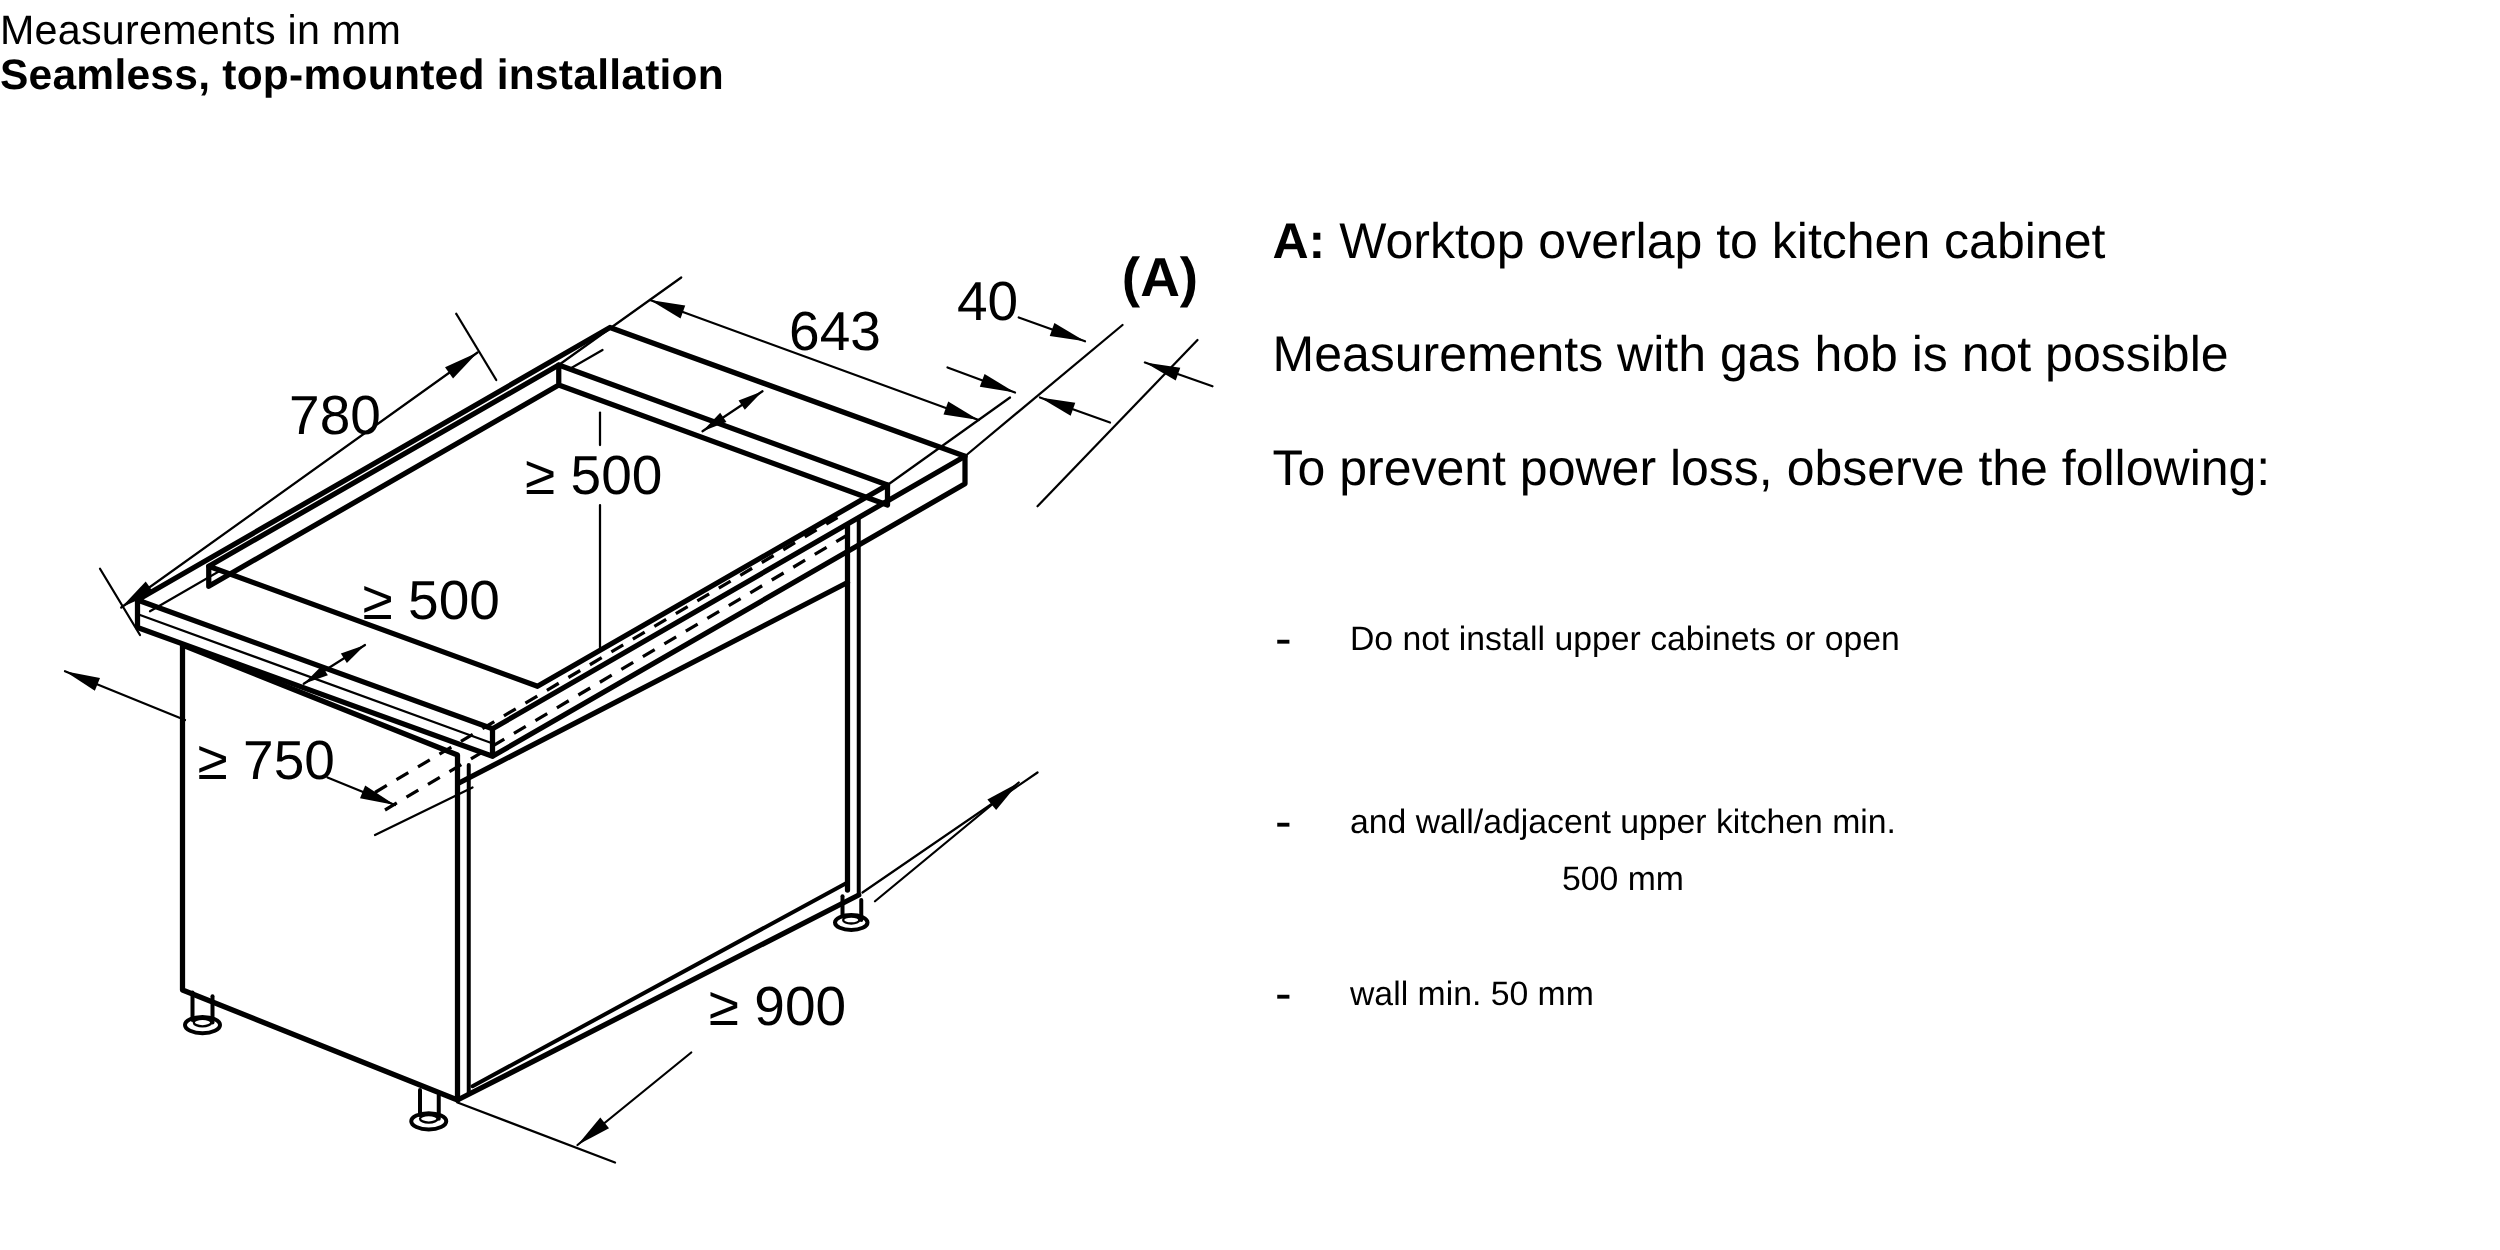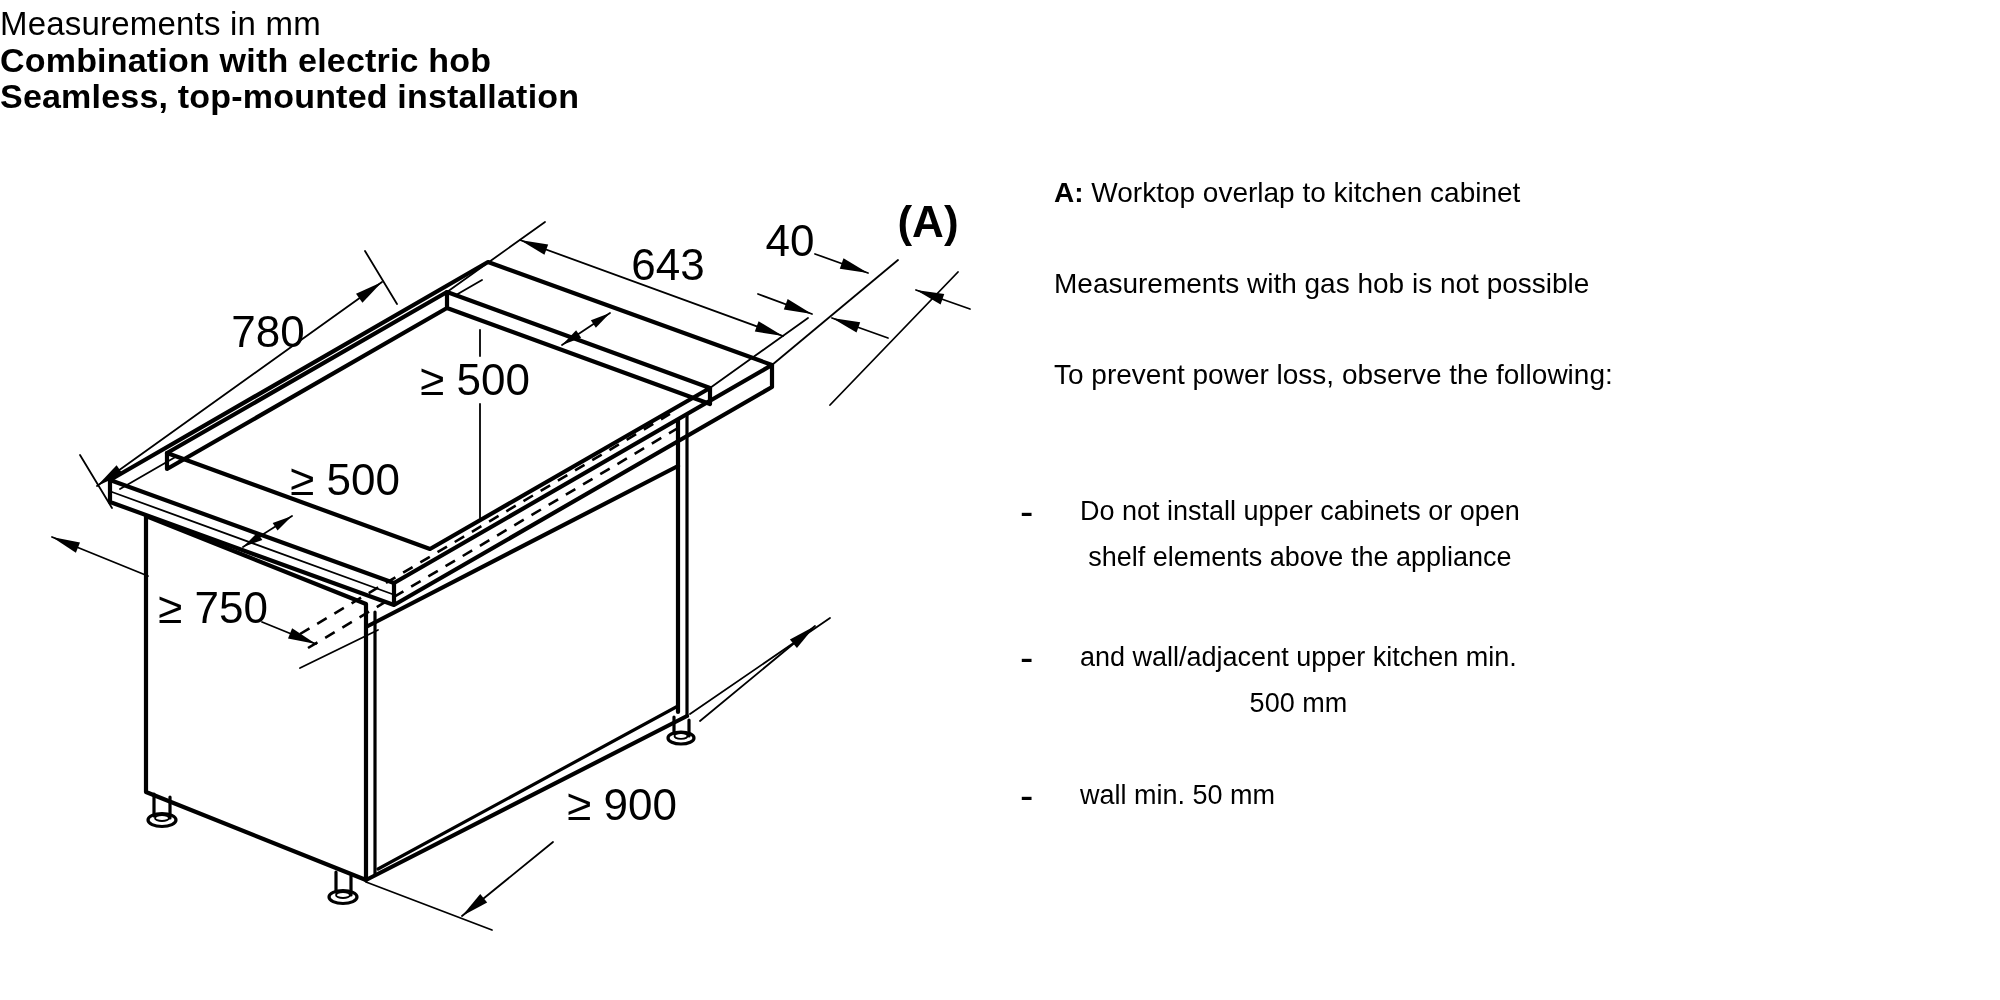--- a/index.html
+++ b/index.html
@@ -3,21 +3,21 @@
 <meta charset="utf-8">
 <style>
   html,body{margin:0;padding:0;background:#ffffff;width:2000px;height:1000px;overflow:hidden;}
   body{font-family:"Liberation Sans", sans-serif;color:#000;position:relative;}
   .abs{position:absolute;}
   
   #title-block{left:0;top:6px;line-height:36px;}
   .t-reg{font-size:33px;font-weight:400;letter-spacing:0.2px;}
   .t-bold{font-size:34px;font-weight:700;letter-spacing:0.2px;}
   
-  .note{left:1018px;font-size:28px;line-height:46px;white-space:nowrap;margin-left:36px;}
+  .note{left:1018px;font-size:40px;line-height:46px;white-space:nowrap;}
   .n-a{top:170px;}
   .n-gas{top:261px;}
   .n-power{top:352px;}
   .bullet{left:1018px;top:0;}
   .b1{top:488px;}
   .b2{top:634px;}
   .b3{top:772px;}
   .bullet .marker{position:absolute;left:2px;top:0;font-size:40px;line-height:46px;}
   .bullet .lines{margin-left:62px;font-size:27px;line-height:46px;white-space:nowrap;text-align:center;}
   .bold{font-weight:700;}
@@ -29,21 +29,20 @@
   .thin{stroke:#000;fill:none;stroke-width:1.8;stroke-linecap:round;}
   .dash{stroke:#000;fill:none;stroke-width:2.6;stroke-dasharray:11 9;}
   .dim-text{font-family:"Liberation Sans", sans-serif;font-size:44px;fill:#000;text-anchor:middle;}
   .dim-bold{font-weight:700;}
 </style>
 </head>
 <body>
 
 <div id="title-block" class="abs">
   <div class="t-reg">Measurements in mm</div>
-  <div class="t-bold">Combination with electric hob</div>
   <div class="t-bold">Seamless, top-mounted installation</div>
 </div>
 
 <svg id="drawing" class="abs" width="1000" height="1000" viewBox="0 0 1000 1000">
   <defs>
     <marker id="ah" markerUnits="userSpaceOnUse" markerWidth="30" markerHeight="14" refX="29" refY="7" orient="auto-start-reverse">
       <path d="M29,7 L1,1.5 L1,12.5 Z" fill="#000"></path>
     </marker>
     <marker id="ah2" markerUnits="userSpaceOnUse" markerWidth="22" markerHeight="11" refX="21" refY="5.5" orient="auto-start-reverse">
       <path d="M21,5.5 L1,1 L1,10 Z" fill="#000"></path>
@@ -162,21 +161,20 @@
 </div>
 
 <div class="abs note n-gas">Measurements with gas hob is not possible</div>
 
 <div class="abs note n-power">To prevent power loss, observe the following:</div>
 
 <div class="abs bullet b1">
   <span class="marker">-</span>
   <div class="lines">
     <div>Do not install upper cabinets or open</div>
-    <div>shelf elements above the appliance</div>
   </div>
 </div>
 
 <div class="abs bullet b2">
   <span class="marker">-</span>
   <div class="lines">
     <div>and wall/adjacent upper kitchen min.</div>
     <div>500 mm</div>
   </div>
 </div>

